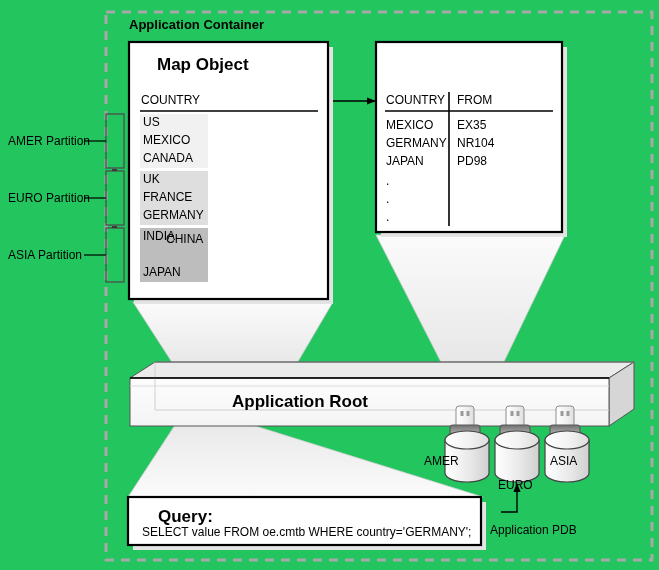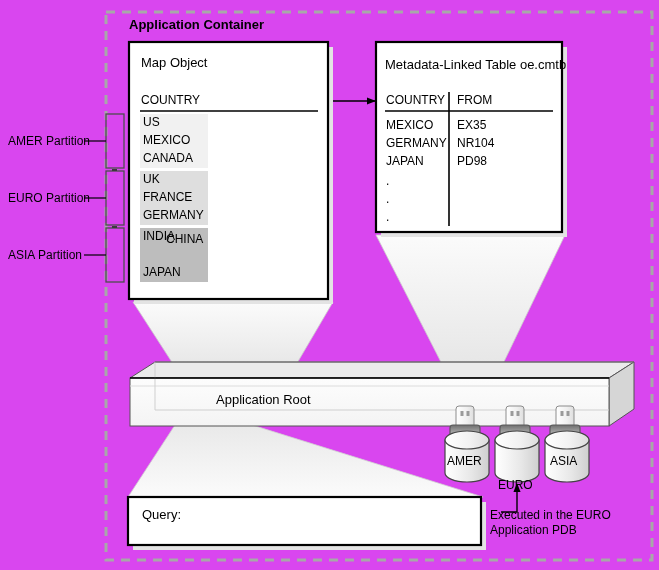--- a/index.html
+++ b/index.html
@@ -9,38 +9,38 @@
   }
   body {
     font-family: "Liberation Sans", sans-serif;
     -webkit-font-smoothing: antialiased;
   }
   #stage {
     position: relative;
     width: 659px;
     height: 570px;
     overflow: hidden;
-    background: #d946ef;
+    background: #22c55e;
   }
   #stage svg.layer {
     position: absolute;
     left: 0;
     top: 0;
     width: 659px;
     height: 570px;
     pointer-events: none;
   }
   .htxt {
     position: absolute;
     white-space: pre;
     color: #000000;
     line-height: 1.05;
   }
   .t12      { font-size: 12px; }
-  .t12b     { font-size: 13px; font-weight: normal; }
+  .t12b     { font-size: 17px; font-weight: bold; margin-left: 16px; }
   .t13b     { font-size: 13px; font-weight: bold; }
 </style>
 </head>
 <body>
 
 <div id="stage">
 
   <svg class="layer" viewBox="0 0 659 570">
     <defs>
       <linearGradient id="funnelGrad" x1="0" y1="0" x2="0" y2="1">
@@ -179,41 +179,40 @@
   <div class="htxt t12" style="left:143px; top:209px;">GERMANY</div>
 
   <div class="htxt t12" style="left:143px; top:230px;">INDIA</div>
   <div class="htxt t12" style="left:143px; top:233px;margin-left:23px;">CHINA</div>
   <div class="htxt t12" style="left:143px; top:266px;">JAPAN</div>
 
   <div class="htxt t12" style="left:8px; top:135px;">AMER Partition</div>
   <div class="htxt t12" style="left:8px; top:192px;">EURO Partition</div>
   <div class="htxt t12" style="left:8px; top:249px;text-align:right;">ASIA Partition</div>
 
-  <div class="htxt t12b" style="left:385px; top:58px;">Metadata-Linked Table oe.cmtb</div>
   <div class="htxt t12" style="left:386px; top:94px;">COUNTRY</div>
   <div class="htxt t12" style="left:457px; top:94px;">FROM</div>
 
   <div class="htxt t12" style="left:386px; top:119px;">MEXICO</div>
   <div class="htxt t12" style="left:457px; top:119px;">EX35</div>
 
   <div class="htxt t12" style="left:386px; top:137px;">GERMANY</div>
   <div class="htxt t12" style="left:457px; top:137px;">NR104</div>
 
   <div class="htxt t12" style="left:386px; top:155px;">JAPAN</div>
   <div class="htxt t12" style="left:457px; top:155px;">PD98</div>
 
   <div class="htxt t12" style="left:386px; top:175px;">.</div>
   <div class="htxt t12" style="left:386px; top:193px;">.</div>
   <div class="htxt t12" style="left:386px; top:211px;">.</div>
 
   <div class="htxt t12b" style="left:216px; top:393px;text-align:right;">Application Root</div>
 
-  <div class="htxt t12" style="left:447px; top:455px;">AMER</div>
+  <div class="htxt t12" style="left:424px; top:455px;">AMER</div>
   <div class="htxt t12" style="left:498px; top:479px;">EURO</div>
   <div class="htxt t12" style="left:550px; top:455px;">ASIA</div>
 
   <div class="htxt t12b" style="left:142px; top:508px;">Query:</div>
-
-  <div class="htxt t12" style="left:490px; top:509px;">Executed in the EURO</div>
+  <div class="htxt t12" style="left:142px; top:526px;">SELECT value FROM oe.cmtb WHERE country='GERMANY';</div>
+
   <div class="htxt t12" style="left:490px; top:524px;">Application PDB</div>
 
 </div>
 
 </body></html>

